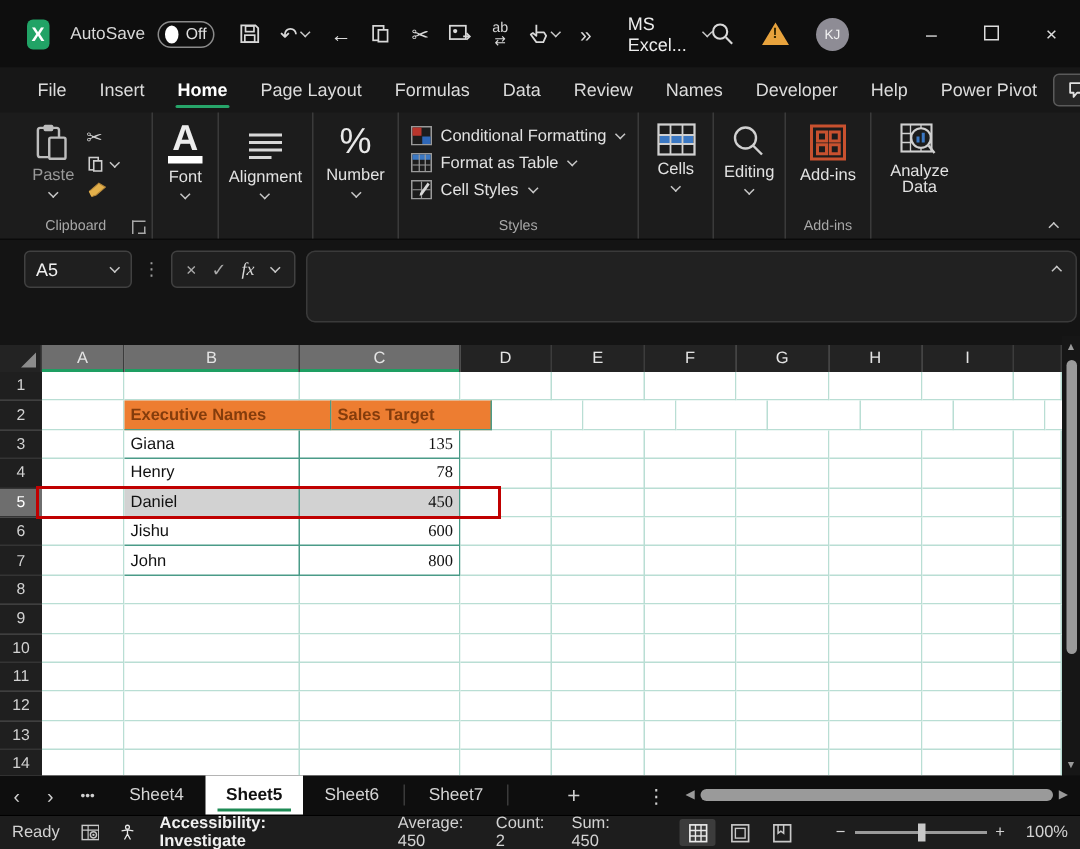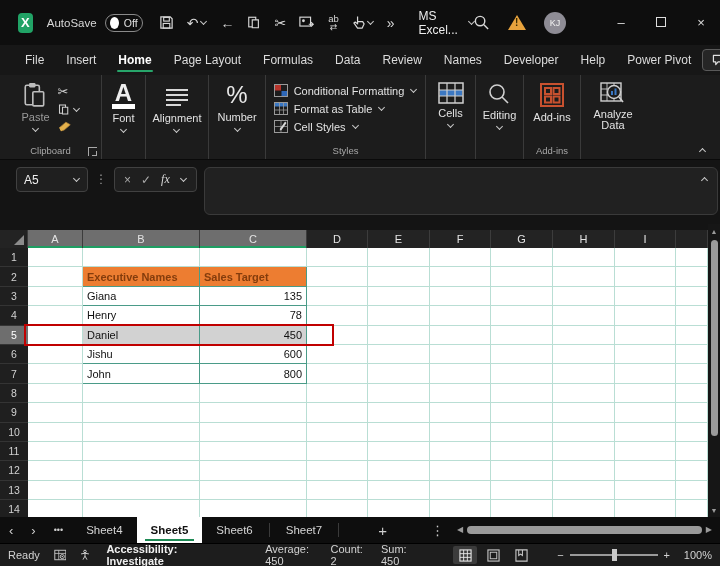--- a/index.html
+++ b/index.html
@@ -83,21 +83,21 @@
     border-left:10px solid transparent; border-bottom:10px solid #8C8C8C; }
   .grow { display:flex; height:19.4px; }
   .gut { background:#1F1F1F; color:#D2D2D2; font-size:10.5px; display:flex; align-items:center; justify-content:center;
     flex:none; border-bottom:1px solid #343434; }
   .gut.sel { background:#6E6E6E; color:#fff; }
   .cell { background:#fff; border-right:1px solid #B9DED4; border-bottom:1px solid #B9DED4;
     font-size:11px; color:#111; display:flex; align-items:center; padding:0 4px; flex:none; overflow:hidden; white-space:nowrap; }
   .cell.tbl { border-color:#4A9B88; }
   .cell.hdr { background:#ED7D31; color:#843C0C; font-weight:bold; }
   .cell.gray { background:#D2D2D2; }
-  .cell.num { justify-content:flex-end; }
+  .cell.num { justify-content:flex-end;font-family:Liberation Serif, serif; }
   .redbox { position:absolute; border:2.5px solid #C00000; z-index:6; pointer-events:none; }
   
   .vscroll { position:absolute; right:0; top:0; bottom:0; width:12px; background:#161616; display:flex; flex-direction:column; align-items:center; }
   .vscroll .arr { font-size:7px; color:#9A9A9A; height:14px; display:flex; align-items:center; }
   .vthumb { width:7px; height:196px; background:#9A9A9A; border-radius:4px; margin-top:2px; }
   
   .tabbar { height:26px; background:#0E0E0E; display:flex; align-items:stretch; font-size:11.5px; position:relative; }
   .tnav { color:#CFCFCF; display:flex; align-items:center; padding:0 9px; font-size:13px; }
   .sheet-tab { display:flex; align-items:center; padding:0 14px; color:#D6D6D6; position:relative; }
   .sheet-tab.active { background:#fff; color:#111; font-weight:bold; }
@@ -391,21 +391,21 @@
           <div class="cell" style="width: 62px;"></div>
           <div class="cell" style="width: 61px;"></div>
           <div class="cell" style="width: 62px;"></div>
           <div class="cell" style="width: 62px;"></div>
           <div class="cell" style="width: 61px;"></div>
           <div class="cell" style="width: 32px;"></div>
         </div>
         <div class="grow" style="height: 19.4px;">
           <div class="gut" style="width: 28px;">2</div>
           <div class="cell" style="width: 55px;"></div>
-          <div class="cell tbl hdr" style="width: 117px;">Executive Names</div>
+          <div class="cell tbl hdr" style="width: 138px;">Executive Names</div>
           <div class="cell tbl hdr" style="width: 107px;">Sales Target</div>
           <div class="cell" style="width: 61px;"></div>
           <div class="cell" style="width: 62px;"></div>
           <div class="cell" style="width: 61px;"></div>
           <div class="cell" style="width: 62px;"></div>
           <div class="cell" style="width: 62px;"></div>
           <div class="cell" style="width: 61px;"></div>
           <div class="cell" style="width: 32px;"></div>
         </div>
         <div class="grow" style="height: 19.4px;">

